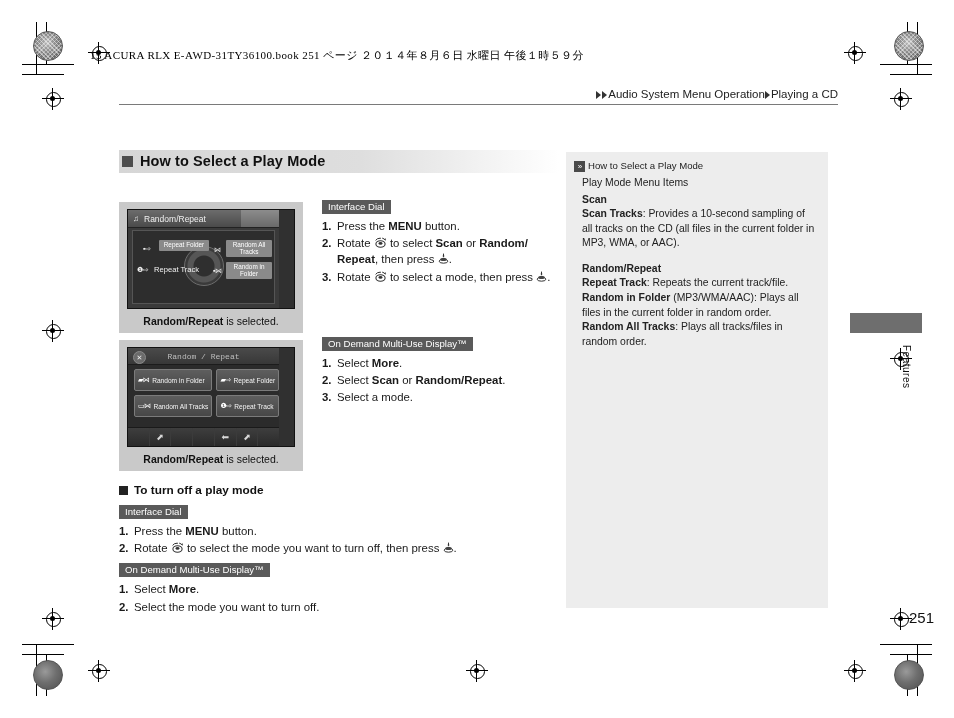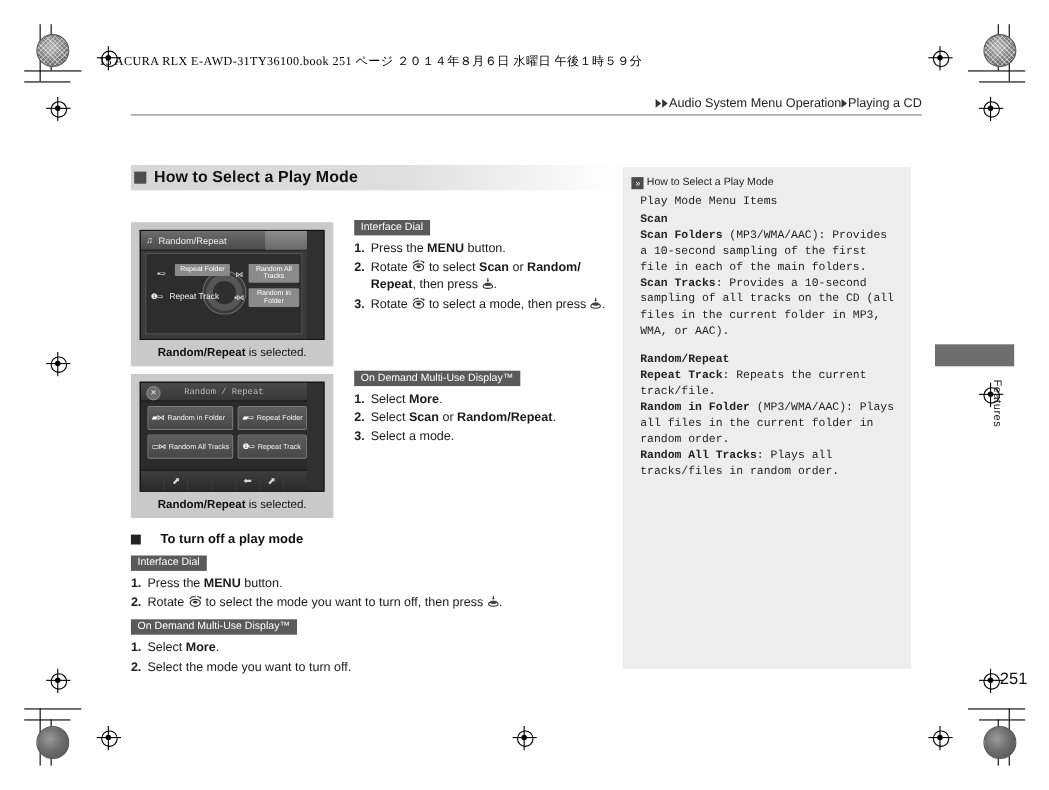--- a/index.html
+++ b/index.html
@@ -137,35 +137,35 @@
   }
   ol.steps{margin:0;padding:0;list-style:none;}
   ol.steps li{font-size:11.4px;line-height:1.42;margin:0 0 1px 0;padding-left:15px;position:relative;}
   ol.steps li .num{position:absolute;left:0;top:0;font-weight:bold;}
   ol.steps li b{font-weight:bold;}
 
   .instr1{position:absolute;left:203px;top:46px;width:240px;}
   .instr2{position:absolute;left:203px;top:183px;width:240px;}
 
   
-  .subhead{display:flex;align-items:center;gap:18px;margin:0 0 4px 0;}
+  .subhead{display:flex;align-items:center;gap:6px;margin:0 0 4px 0;}
   .subhead .sq{width:9px;height:9px;background:#222;flex:none;}
   .subhead h3{margin:0;font-size:11.8px;font-weight:bold;color:#111;}
   .flat li{padding-left:15px;}
 
   
   .side-title{display:flex;align-items:flex-start;gap:3px;padding:8px 9px 0 8px;}
   .side-title .chev{
     width:11px;height:11px;background:#4a4a4a;color:#fff;font-size:8px;line-height:11px;
     text-align:center;flex:none;margin-top:1px;letter-spacing:-1px;
   }
   .side-title .st{font-size:9.6px;color:#222;}
   .side-body{padding:4px 11px 0 16px;}
   .side-body .sb-head{font-size:10.4px;color:#222;margin:0 0 2px 0;}
-  .side-body p{margin:0 0 0 0;font-size:10.4px;line-height:1.4;color:#222;font-family:Liberation Mono, monospace;}
+  .side-body p{margin:0 0 0 0;font-size:10.4px;line-height:1.4;color:#222;}
   .side-body p.gap{margin-top:11px;}
   .side-body b{font-weight:bold;}
 
   
   .edgetab{position:absolute;right:32px;top:313px;width:72px;height:20px;background:#6e6e6e;}
   .edgelabel{position:absolute;right:42px;top:345px;font-size:10px;color:#111;
     writing-mode:vertical-rl;text-orientation:mixed;letter-spacing:.5px;}
   .folio{position:absolute;right:20px;bottom:92px;font-size:15px;color:#111;}
 </style>
 </head>
@@ -415,21 +415,20 @@
   </div>
 
   <div class="colside">
     <div class="side-title">
       <span class="chev">»</span>
       <span class="st">How to Select a Play Mode</span>
     </div>
     <div class="side-body">
       <p class="sb-head">Play Mode Menu Items</p>
       <p><b>Scan</b></p>
-      <p><b>Scan Folders</b><span> (MP3/WMA/AAC): Provides a 10-second sampling of the first file in each of the main folders.</span></p>
       <p><b>Scan Tracks</b><span>: Provides a 10-second sampling of all tracks on the CD (all files in the current folder in MP3, WMA, or AAC).</span></p>
       <p class="gap"><b>Random/Repeat</b></p>
       <p><b>Repeat Track</b><span>: Repeats the current track/file.</span></p>
       <p><b>Random in Folder</b><span> (MP3/WMA/AAC): Plays all files in the current folder in random order.</span></p>
       <p><b>Random All Tracks</b><span>: Plays all tracks/files in random order.</span></p>
     </div>
   </div>
 
   <div class="edgetab"></div>
   <div class="edgelabel">Features</div>

